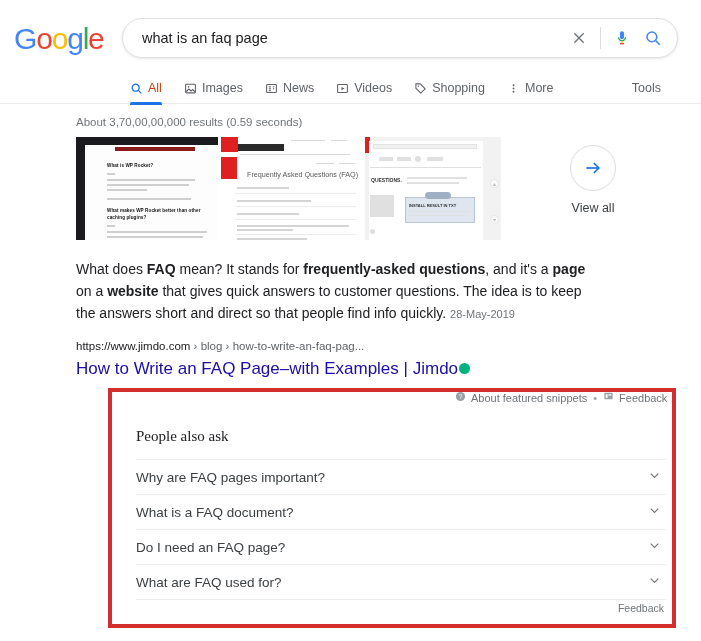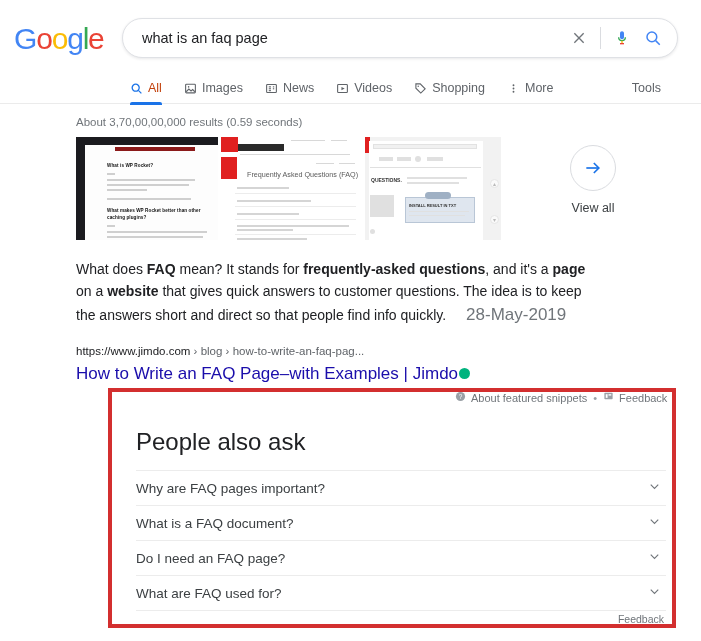--- a/index.html
+++ b/index.html
@@ -129,21 +129,21 @@
     cursor: pointer; background: #fff;
   }
   .viewall-label { font-size: 12.5px; color: #3c4043; margin-top: 10px; }
 
   
   .snippet {
     margin-top: 16px; width: 512px;
     font-size: 14px; line-height: 1.58; color: #202124;
   }
   .snippet b { font-weight: bold; }
-  .snippet .date { color: #70757a; font-size: 17px; margin-left: 16px; }
+  .snippet .date { color: #70757a; font-size: 11px; }
 
   .src { margin-top: 15px; }
   .src-url { font-size: 11.5px; color: #202124; line-height: 1.3; }
   .src-url .sep { color: #5f6368; }
   .src-url .path { color: #5f6368; }
   .src-title {
     font-size: 17px; color: #1a0dab; line-height: 1.5;
     margin-top: 2px; cursor: pointer; display: inline-block;
   }
   .favicon {
@@ -168,21 +168,21 @@
     font-size: 11px; color: #70757a;
   }
   .fs-row .item { display: flex; align-items: center; gap: 5px; cursor: pointer; }
   .fs-dot { color: #9aa0a6; }
 
   
   .paa {
     position: absolute; left: 136px; top: 428px;
     width: 530px;
   }
-  .paa-title { font-size: 24px; color: #202124; padding-bottom: 14px; }
+  .paa-title { font-size: 15px; color: #202124; padding-bottom: 14px; font-family: Liberation Serif, serif; }
   .paa-item {
     display: flex; align-items: center; justify-content: space-between;
     border-top: 1px solid #ececec;
     height: 35px;
     font-size: 13.5px; color: #3c4043;
     cursor: pointer;
   }
   .paa-chev { color: #70757a; padding-right: 4px; }
   .paa-bottom { border-top: 1px solid #ececec; }
   .paa-feedback {

